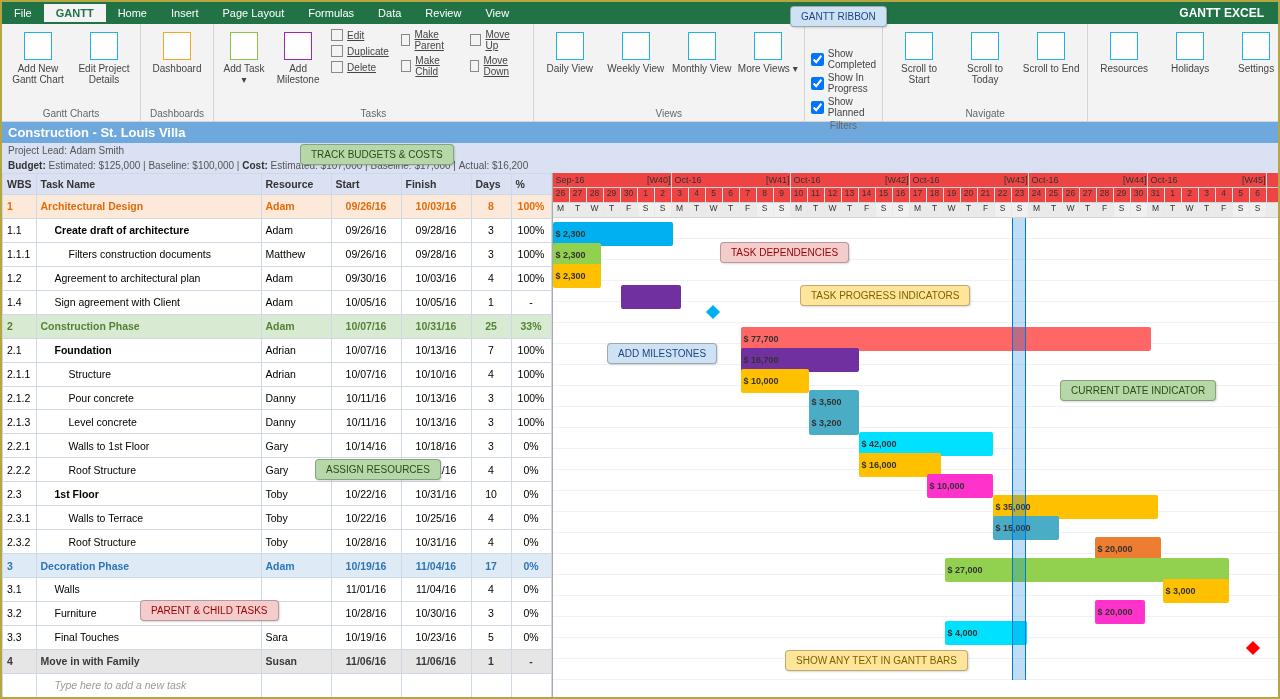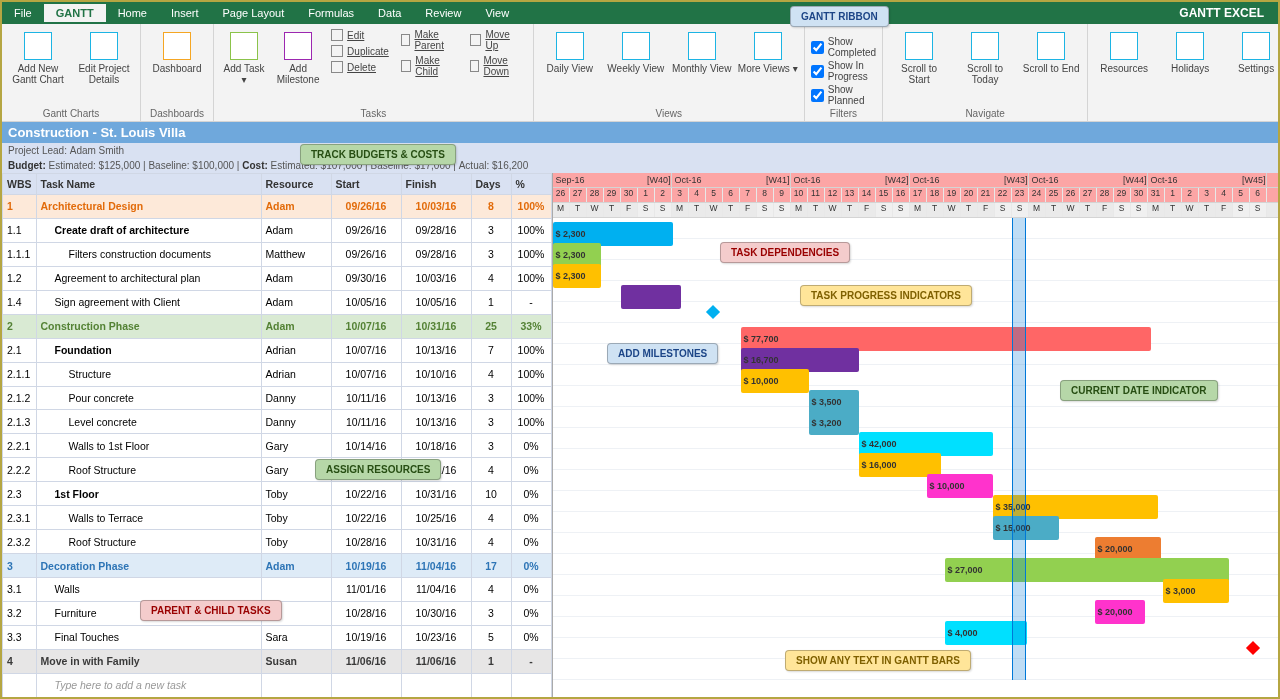--- a/index.html
+++ b/index.html
@@ -50,21 +50,21 @@
 .row-cat2 td { background: #d9ead3; font-weight: bold; color: #548235; }
 .row-cat3 td { background: #deebf7; font-weight: bold; color: #2e75b6; }
 .row-cat4 td { background: #e7e6e6; font-weight: bold; color: #3a3a3a; }
 .row-sub td.col-task { font-weight: bold; }
 .indent1 { padding-left: 18px !important; }
 .indent2 { padding-left: 32px !important; }
 .row-new td { color: #999; font-style: italic; }
 
 
 .gantt { flex: 1; position: relative; overflow: hidden; border-left: 1px solid #aaa; }
-.ghdr { display: flex; flex-direction: column; font-size: 9px; color: #333; background: #fca5a5; }
+.ghdr { display: flex; flex-direction: column; font-size: 9px; color: #333; background: #ef4444; }
 .ghdr-row { display: flex; height: 15px; border-bottom: 1px solid #d4d4d4; }
 .ghdr-row.letters { background: #eaeaea; }
 .gcell-month { width: 119px; border-right: 1px solid #d4d4d4; display: flex; align-items: center; padding-left: 3px; }
 .gcell-day { width: 17px; border-right: 1px solid #e8e8e8; text-align: center; font-size: 8.5px; }
 .gcell-day.wk { background: #f0f0f0; }
 .gbody { position: relative; }
 .grow { height: 21px; border-bottom: 1px solid #eef1f5; position: relative; }
 .gbar { position: absolute; height: 24px; top: 4px; border-radius: 2px; display: flex; align-items: center; font-size: 9px; font-weight: bold; color: #333; padding: 0 3px; }
 .gbar.blue { background: #00b0f0; }
 .gbar.green { background: #92d050; }
@@ -74,21 +74,21 @@
 .gbar.orange { background: #ed7d31; }
 .gbar.pink { background: #ff33cc; }
 .gbar.red { background: #ff6666; }
 .gbar.cyan { background: #00e0ff; }
 .gdiamond { position: absolute; width: 10px; height: 10px; transform: rotate(45deg); top: 5px; }
 .gdiamond.blue { background: #00b0f0; }
 .gdiamond.red { background: #ff0000; }
 .today-line { position: absolute; top: 0; bottom: 0; width: 14px; background: rgba(0,120,215,0.25); border-left: 1px solid #0078d7; border-right: 1px solid #0078d7; z-index: 5; }
 
 
-.callout { position: absolute; padding: 4px 10px; border-radius: 4px; font-size: 10px; font-weight: bold; border: 1px solid rgba(0,0,0,0.25); box-shadow: 1px 1px 2px rgba(0,0,0,0.15); z-index: 20; }
+.callout { position: absolute; padding: 4px 10px; border-radius: 4px; font-size: 10px; font-weight: normal; border: 1px solid rgba(0,0,0,0.25); box-shadow: 1px 1px 2px rgba(0,0,0,0.15); z-index: 20; }
 .co-blue { background: #cfe2f3; color: #1c4587; }
 .co-green { background: #b6d7a8; color: #274e13; }
 .co-yellow { background: #ffe599; color: #7f6000; }
 .co-pink { background: #f4cccc; color: #990000; }
 </style>
 </head>
 <body>
 
 <div class="tabs">
   <div class="tab">File</div>
@@ -189,21 +189,21 @@
         </div>
       <div class="rbtn">
           <div class="ricon"></div>
           <span>More Views ▾</span>
         </div>
     </div>
     <div class="label">Views</div>
   </div>
   <div class="rgroup">
     <div class="btns">
-      <div class="chk-list" style="padding-top:8px">
+      <div class="chk-list" style="padding-top:20px">
         <label>
             <input type="checkbox" checked="" style="">
             <span>Show Completed</span>
           </label>
         <label>
             <input type="checkbox" checked="" style="">
             <span>Show In Progress</span>
           </label>
         <label>
             <input type="checkbox" checked="" style="">

